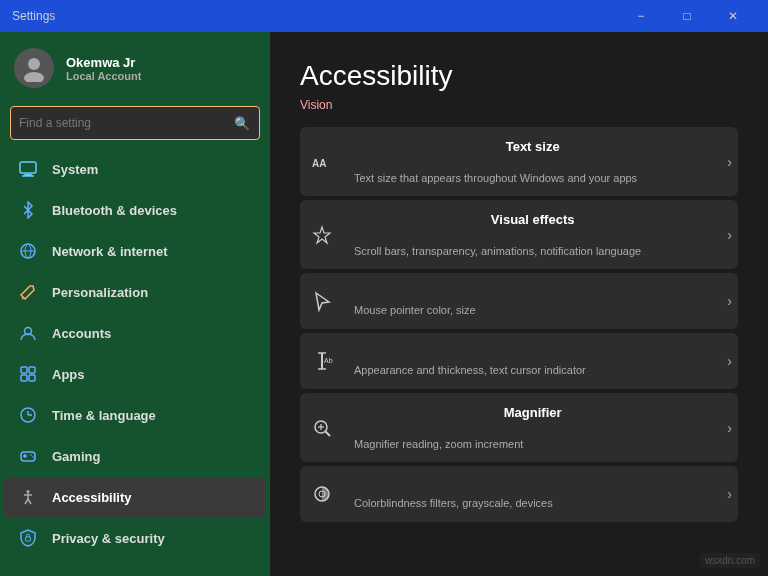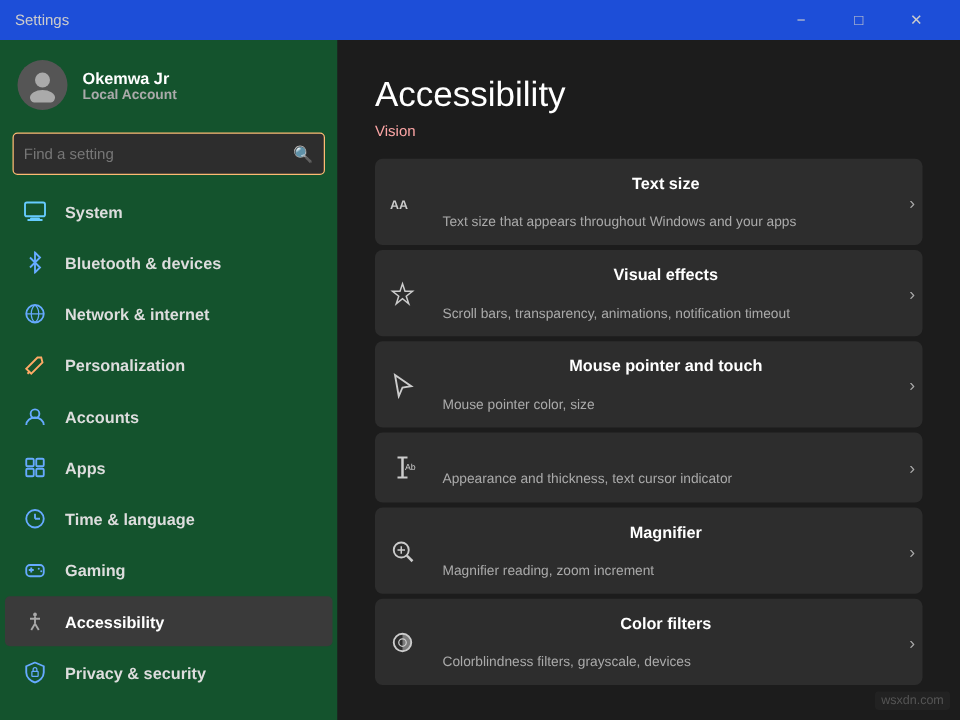--- a/index.html
+++ b/index.html
@@ -351,32 +351,31 @@
           <span class="chevron">›</span>
         </div>
         <div class="setting-item">
           <div class="setting-icon">
             <svg width="22" height="22" viewBox="0 0 22 22" fill="none">
               <path d="M11 3L13 9h6l-5 4 2 6-5-4-5 4 2-6-5-4h6z" stroke="#ccc" stroke-width="1.2" fill="none"></path>
             </svg>
           </div>
           <div class="setting-text">
             <div class="setting-name">Visual effects</div>
-            <div class="setting-desc">Scroll bars, transparency, animations, notification timeout</div>
+            <div class="setting-desc">Scroll bars, transparency, animations, notification language</div>
           </div>
           <span class="chevron">›</span>
         </div>
         <div class="setting-item">
           <div class="setting-icon">
             <svg width="22" height="22" viewBox="0 0 22 22" fill="none">
               <path d="M5 3l13 9-7 1-3 7z" stroke="#ccc" stroke-width="1.5" fill="none"></path>
             </svg>
           </div>
           <div class="setting-text">
-            <div class="setting-name">Mouse pointer and touch</div>
             <div class="setting-desc">Mouse pointer color, size</div>
           </div>
           <span class="chevron">›</span>
         </div>
         <div class="setting-item">
           <div class="setting-icon">
             <svg width="22" height="22" viewBox="0 0 22 22" fill="none">
               <line x1="11" y1="3" x2="11" y2="19" stroke="#ccc" stroke-width="2"></line>
               <line x1="7" y1="3" x2="15" y2="3" stroke="#ccc" stroke-width="1.5"></line>
               <line x1="7" y1="19" x2="15" y2="19" stroke="#ccc" stroke-width="1.5"></line>
@@ -405,21 +404,20 @@
         </div>
         <div class="setting-item">
           <div class="setting-icon">
             <svg width="22" height="22" viewBox="0 0 22 22" fill="none">
               <circle cx="11" cy="11" r="7" stroke="#ccc" stroke-width="1.5" fill="none"></circle>
               <path d="M11 4a7 7 0 010 14V4z" fill="#ccc" opacity="0.5"></path>
               <circle cx="11" cy="11" r="3" stroke="#ccc" stroke-width="1" fill="none"></circle>
             </svg>
           </div>
           <div class="setting-text">
-            <div class="setting-name">Color filters</div>
             <div class="setting-desc">Colorblindness filters, grayscale, devices</div>
           </div>
           <span class="chevron">›</span>
         </div>
       </div>
   </div>
 </div>
 
 <div class="watermark">wsxdn.com</div>
 

